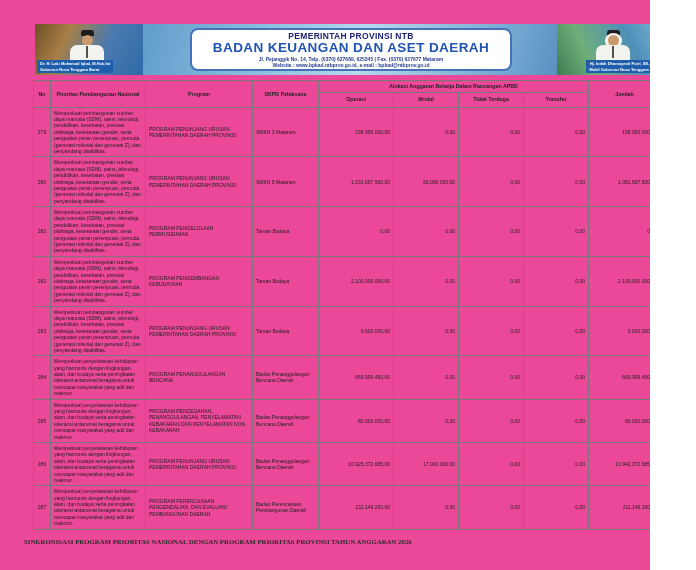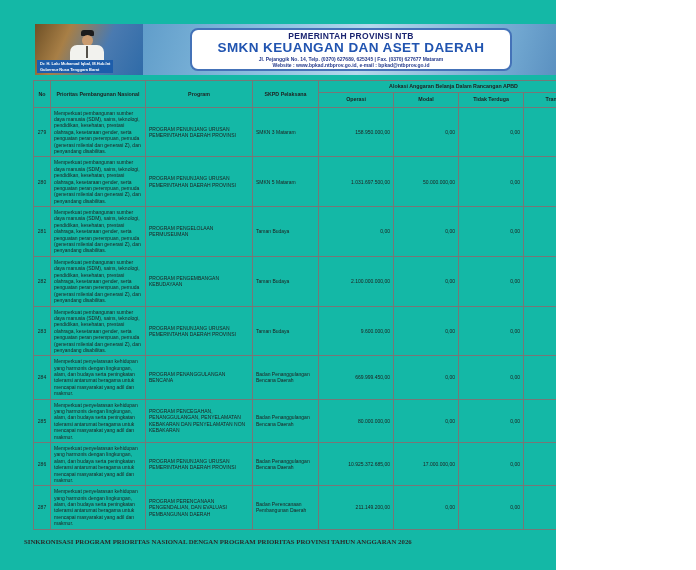--- a/index.html
+++ b/index.html
@@ -1,18 +1,18 @@
 <!DOCTYPE html>
 <html><head>
 <meta charset="utf-8">
 <style>
   * { margin:0; padding:0; box-sizing:border-box; }
   html,body { background:#ffffff; }
   .page {
-    position:relative; width:556px; height:570px; background:#14b8a6;
+    position:relative; width:650px; height:570px; background:#ec4899;
     font-family:"Liberation Sans", sans-serif; overflow:hidden;
   }
 
   
   .banner {
     position:absolute; left:35px; top:24px; width:630px; height:51px;
     background:linear-gradient(105deg,#2e6fae 0%,#5f9cc9 16%,#8fc2e2 38%,#b5d8ec 52%,#6fa5cf 76%,#2a5f9e 100%);
     overflow:hidden;
   }
   .photo { position:absolute; top:0; height:51px; }
@@ -82,21 +82,21 @@
       <div class="person">
         <div class="cap"></div>
         <div class="hijab"></div>
         <div class="head"></div>
         <div class="torso"></div>
       </div>
     </div>
 
     <div class="center-box">
       <div class="gov-line">PEMERINTAH PROVINSI NTB</div>
-      <div class="agency-line">SMKN KEUANGAN DAN ASET DAERAH</div>
+      <div class="agency-line">BADAN KEUANGAN DAN ASET DAERAH</div>
       <div class="addr-line">Jl. Pejanggik No. 14, Telp. (0370) 627689, 625345 | Fax. (0370) 627677 Mataram</div>
       <div class="web-line">Website : www.bpkad.ntbprov.go.id, e-mail : bpkad@ntbprov.go.id</div>
     </div>
 
     <div class="caption left">
       <div>Dr. H. Lalu Muhamad Iqbal, M.Hub.Int</div>
       <div>Gubernur Nusa Tenggara Barat</div>
     </div>
     <div class="caption right">
       <div>Hj. Indah Dhamayanti Putri, SE., M.IP</div>

